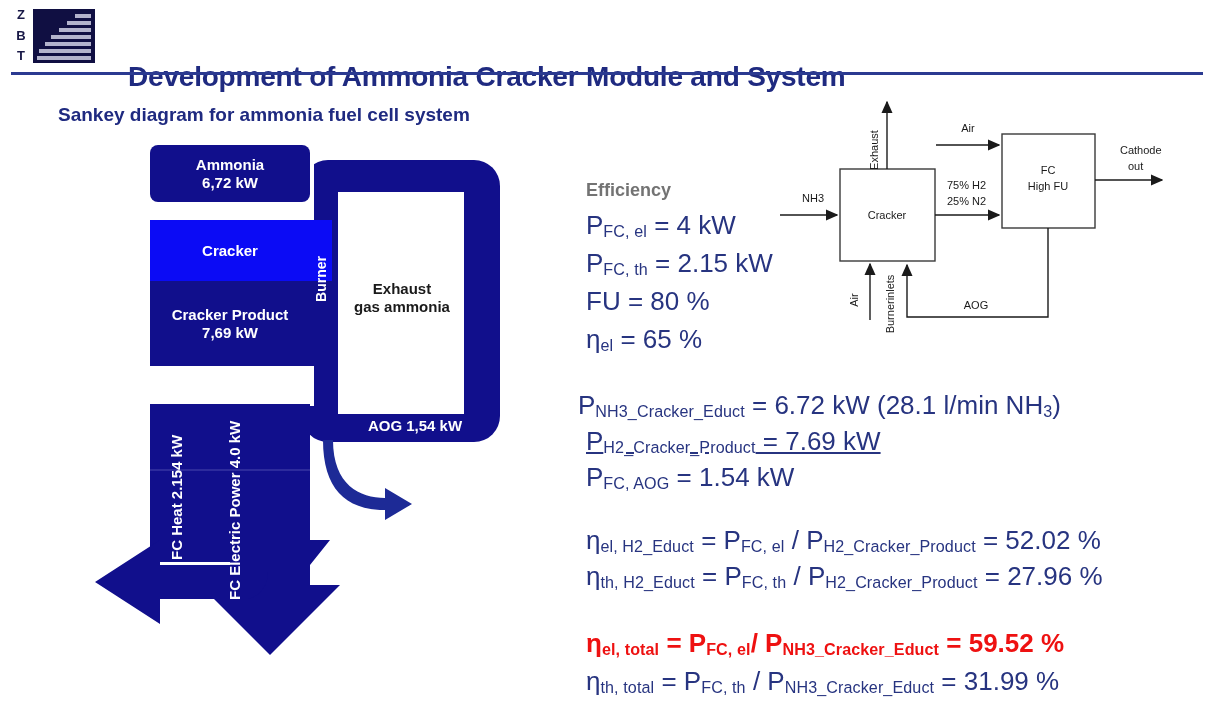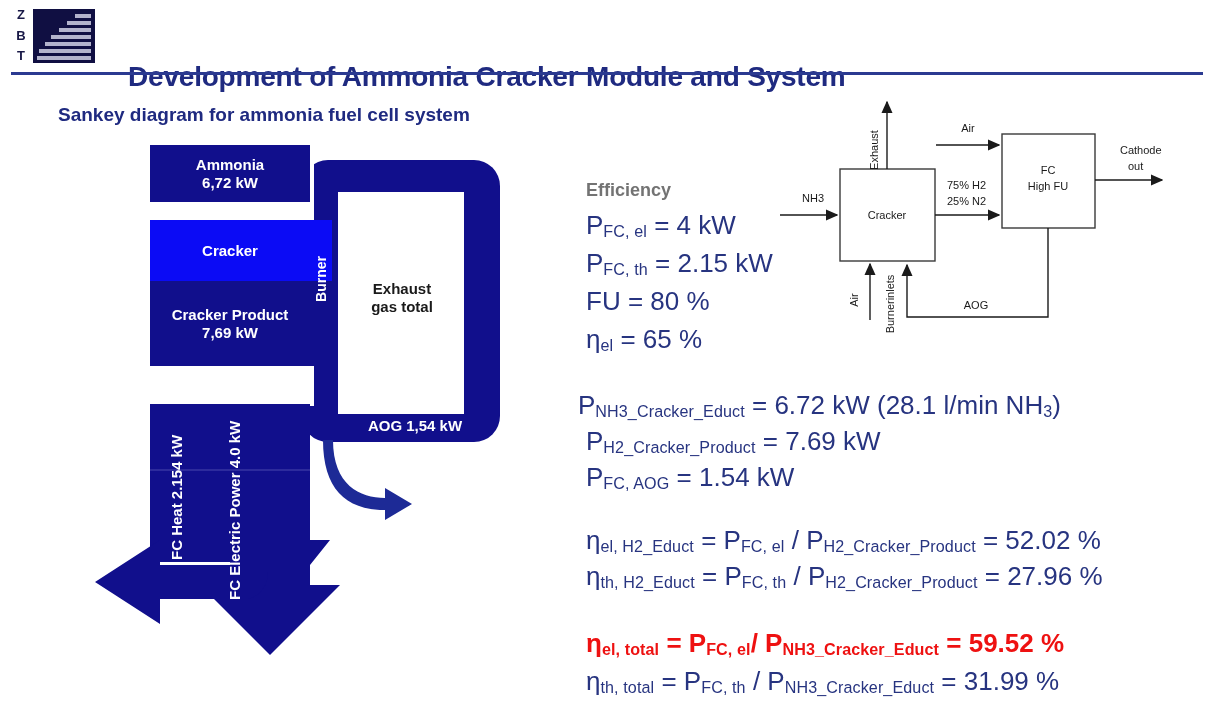--- a/index.html
+++ b/index.html
@@ -22,21 +22,21 @@
 
   
   #sankey-title{position:absolute;left:58px;top:104px;font-size:19px;font-weight:700;color:#1f2a80;}
   #sankey{position:absolute;left:40px;top:140px;width:480px;height:560px;}
   .navy{background:#110f8c;}
   .bright{background:#0b0bf5;}
 
   .seg{position:absolute;left:110px;width:160px;color:#fff;font-weight:700;
        display:flex;flex-direction:column;align-items:center;justify-content:center;
        text-align:center;font-size:15px;line-height:1.15;}
-  #seg-ammonia{top:5px;height:57px;}
+  #seg-ammonia{top:5px;height:57px;border-radius:8px;}
   #seg-cracker{top:80px;height:61px;}
   #seg-crackerprod{top:141px;height:85px;}
   #seg-fuelcell{top:226px;height:38px;}
   #seg-tail{top:264px;height:28px;}
 
   
   #burner-strip{position:absolute;left:270px;top:80px;width:22px;height:61px;background:#0b0bf5;}
   #burner-label{position:absolute;left:260px;top:80px;width:42px;height:118px;
     display:flex;align-items:center;justify-content:center;}
   #burner-label span{transform:rotate(-90deg);color:#ffffff;font-weight:700;font-size:14px;white-space:nowrap;}
@@ -115,21 +115,21 @@
   </div>
   <div class="seg navy" id="seg-tail"></div>
 
   <div id="burner-strip"></div>
   <div id="burner-label">
     <span>Burner</span>
   </div>
 
   <div id="exhaust-label">
     <div>Exhaust</div>
-    <div>gas total</div>
+    <div>gas ammonia</div>
   </div>
   <div id="aog-label">AOG 1,54 kW</div>
 
   <svg id="flow-svg" viewBox="0 0 480 560">
 
     <path d="M110,292 L270,292 L270,400 L290,400 L250,450 L210,400 L230,400 L230,292 Z" fill="#110f8c"></path>
     <rect x="110" y="292" width="120" height="130" fill="#110f8c"></rect>
 
     <path d="M190,292 L270,292 L270,445 L300,445 L230,515 L160,445 L190,445 Z" fill="#110f8c"></path>
 
@@ -147,21 +147,21 @@
 </div>
 
 <div id="eff-title">Efficiency</div>
 
 <div class="eq" style="left:586px;top:212px;">P<sub>FC, el</sub> = 4 kW</div>
 <div class="eq" style="left:586px;top:250px;">P<sub>FC, th</sub> = 2.15 kW</div>
 <div class="eq" style="left:586px;top:288px;">FU = 80 %</div>
 <div class="eq" style="left:586px;top:326px;">η<sub>el</sub> = 65 %</div>
 
 <div class="eq" style="left:578px;top:392px;">P<sub>NH3_Cracker_Educt</sub> = 6.72 kW (28.1 l/min NH<sub>3</sub>)</div>
-<div class="eq" style="left:586px;top:428px;">P<sub>H2_Cracker_Product</sub> = 7.69 kW</div>
+<div class="eq" style="left:586px;top:428px;text-decoration:underline;">P<sub>H2_Cracker_Product</sub> = 7.69 kW</div>
 <div class="eq" style="left:586px;top:464px;">P<sub>FC, AOG</sub> = 1.54 kW</div>
 
 <div class="eq" style="left:586px;top:527px;">η<sub>el, H2_Educt</sub> = P<sub>FC, el</sub> / P<sub>H2_Cracker_Product</sub> = 52.02 %</div>
 <div class="eq" style="left:586px;top:563px;">η<sub>th, H2_Educt</sub> = P<sub>FC, th</sub> / P<sub>H2_Cracker_Product</sub> = 27.96 %</div>
 
 <div class="eq red" style="left:586px;top:630px;">η<sub>el, total</sub> =  P<sub>FC, el</sub>/ P<sub>NH3_Cracker_Educt</sub> = 59.52 %</div>
 <div class="eq" style="left:586px;top:668px;">η<sub>th, total</sub> =  P<sub>FC, th</sub> / P<sub>NH3_Cracker_Educt</sub> = 31.99 %</div>
 
 <div id="pfd">
   <svg width="430" height="280" viewBox="0 0 430 280">

